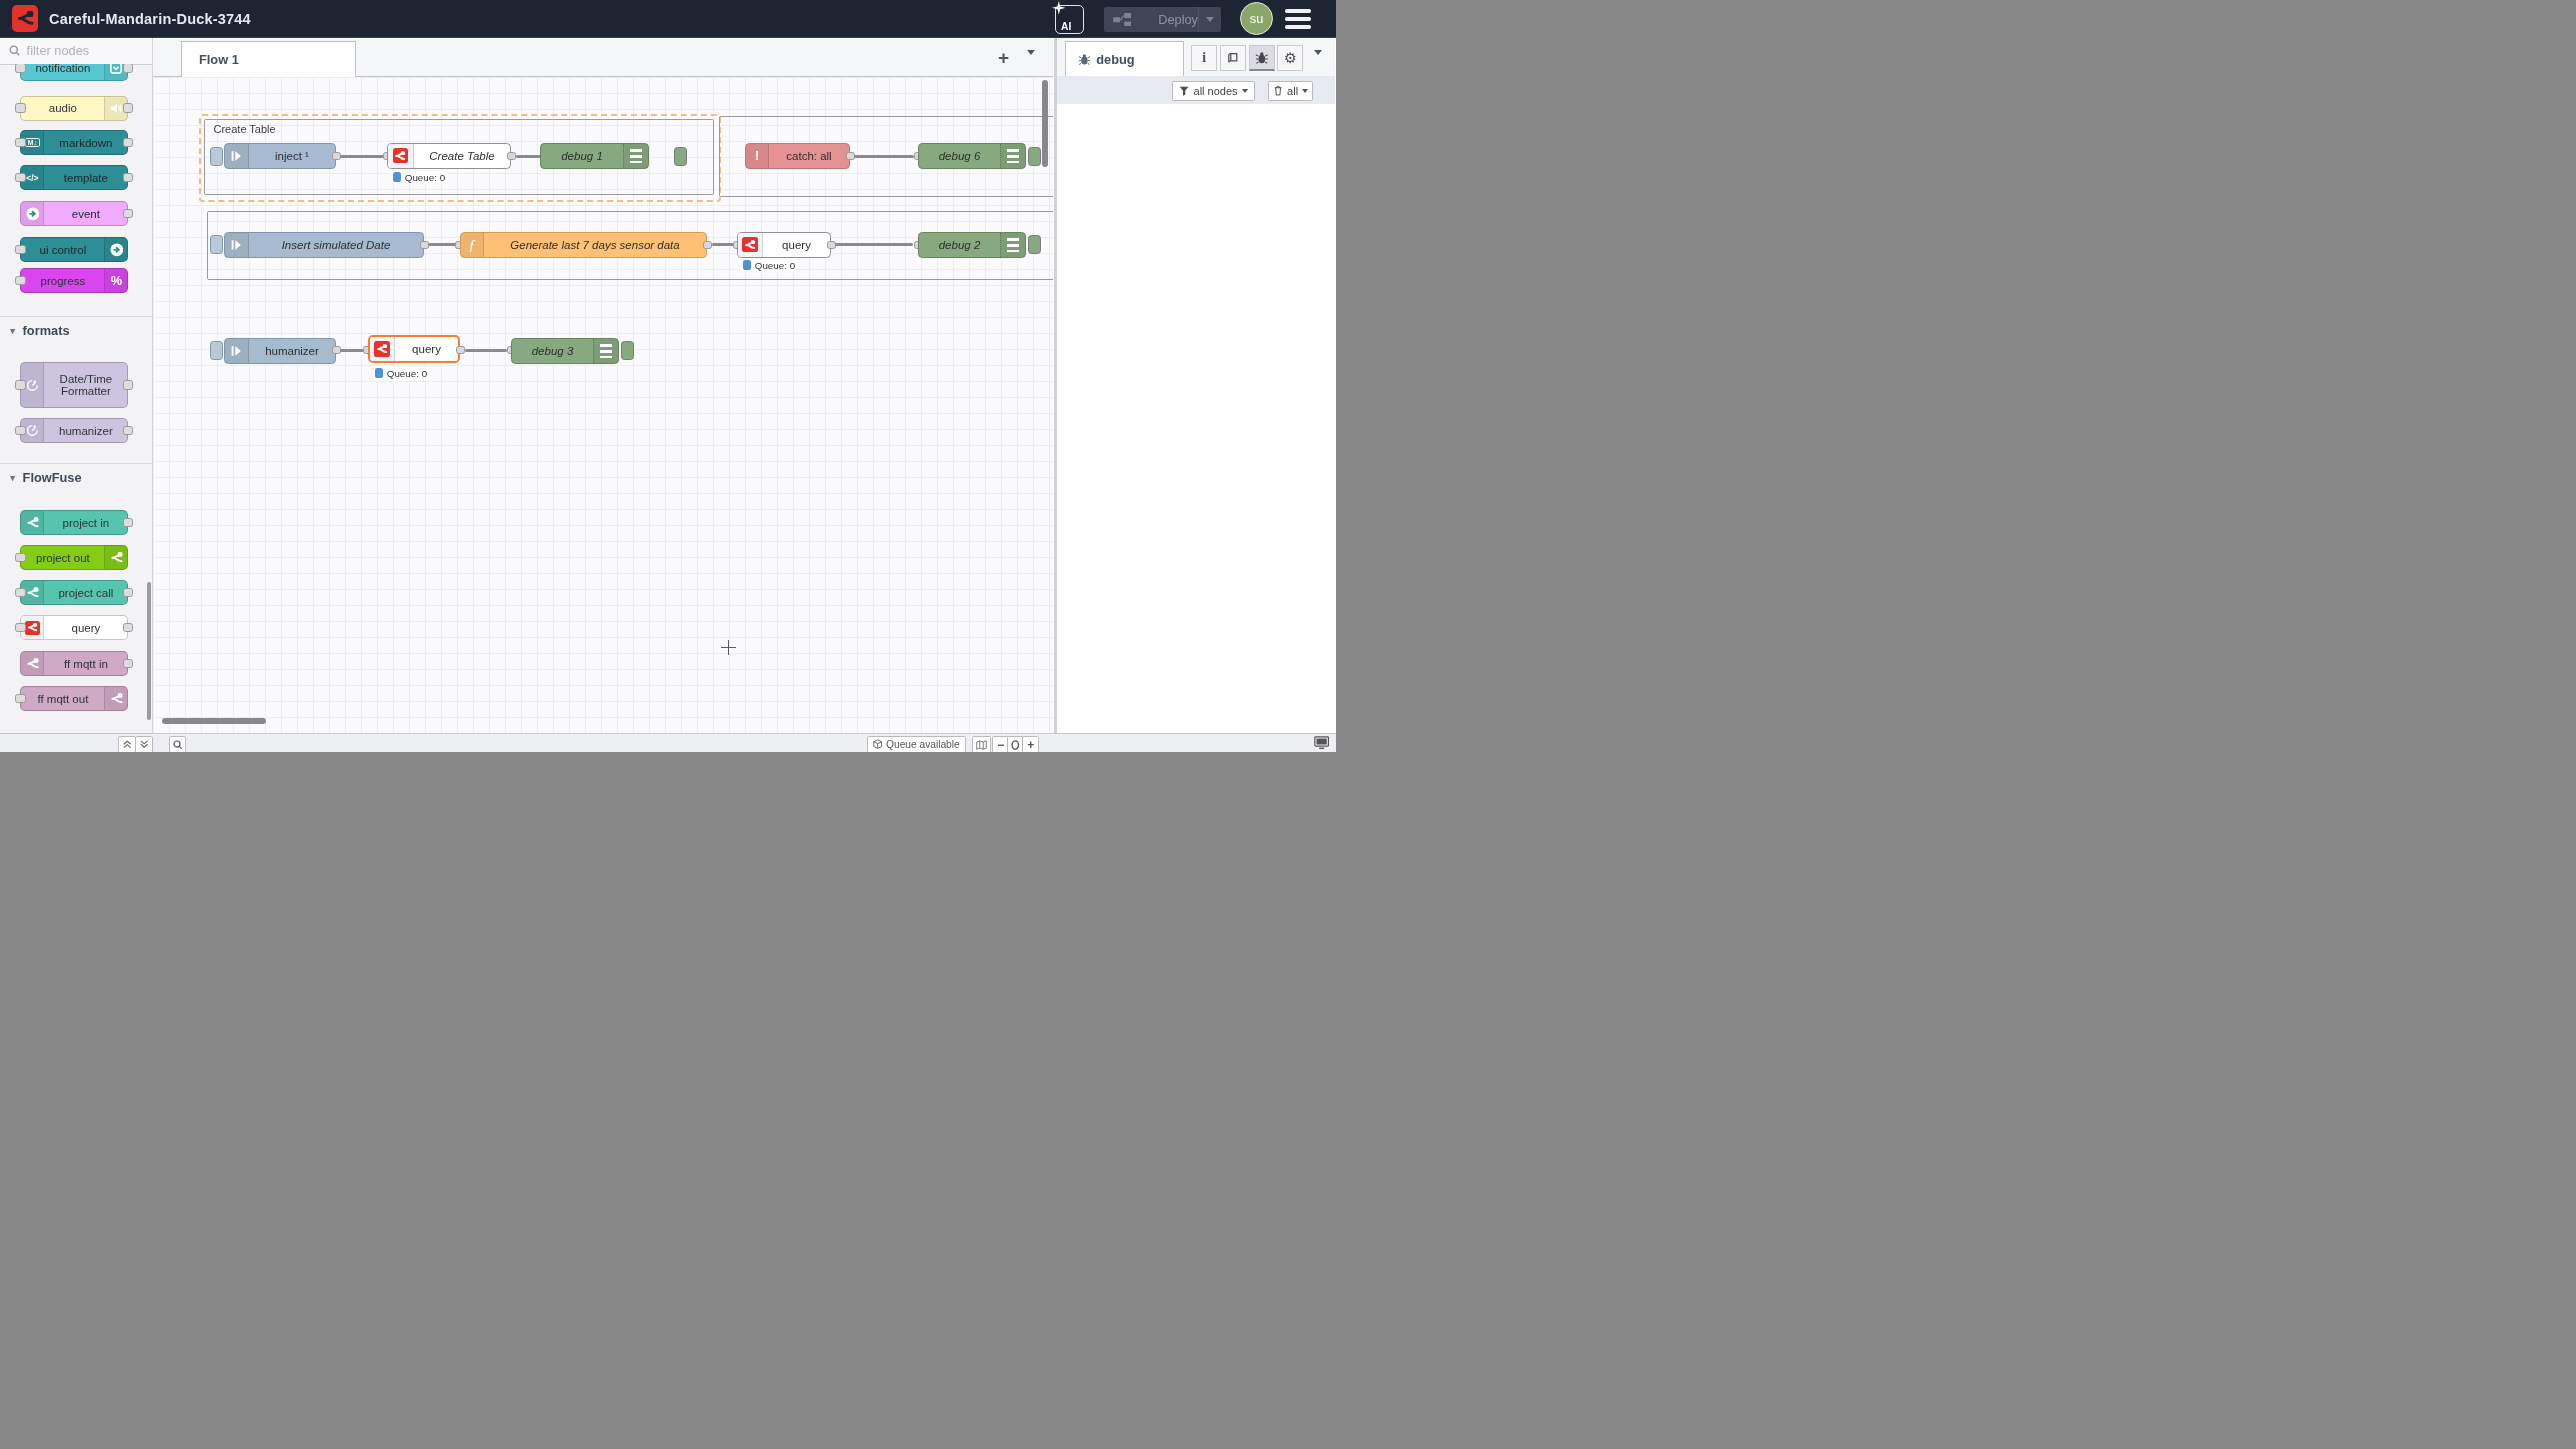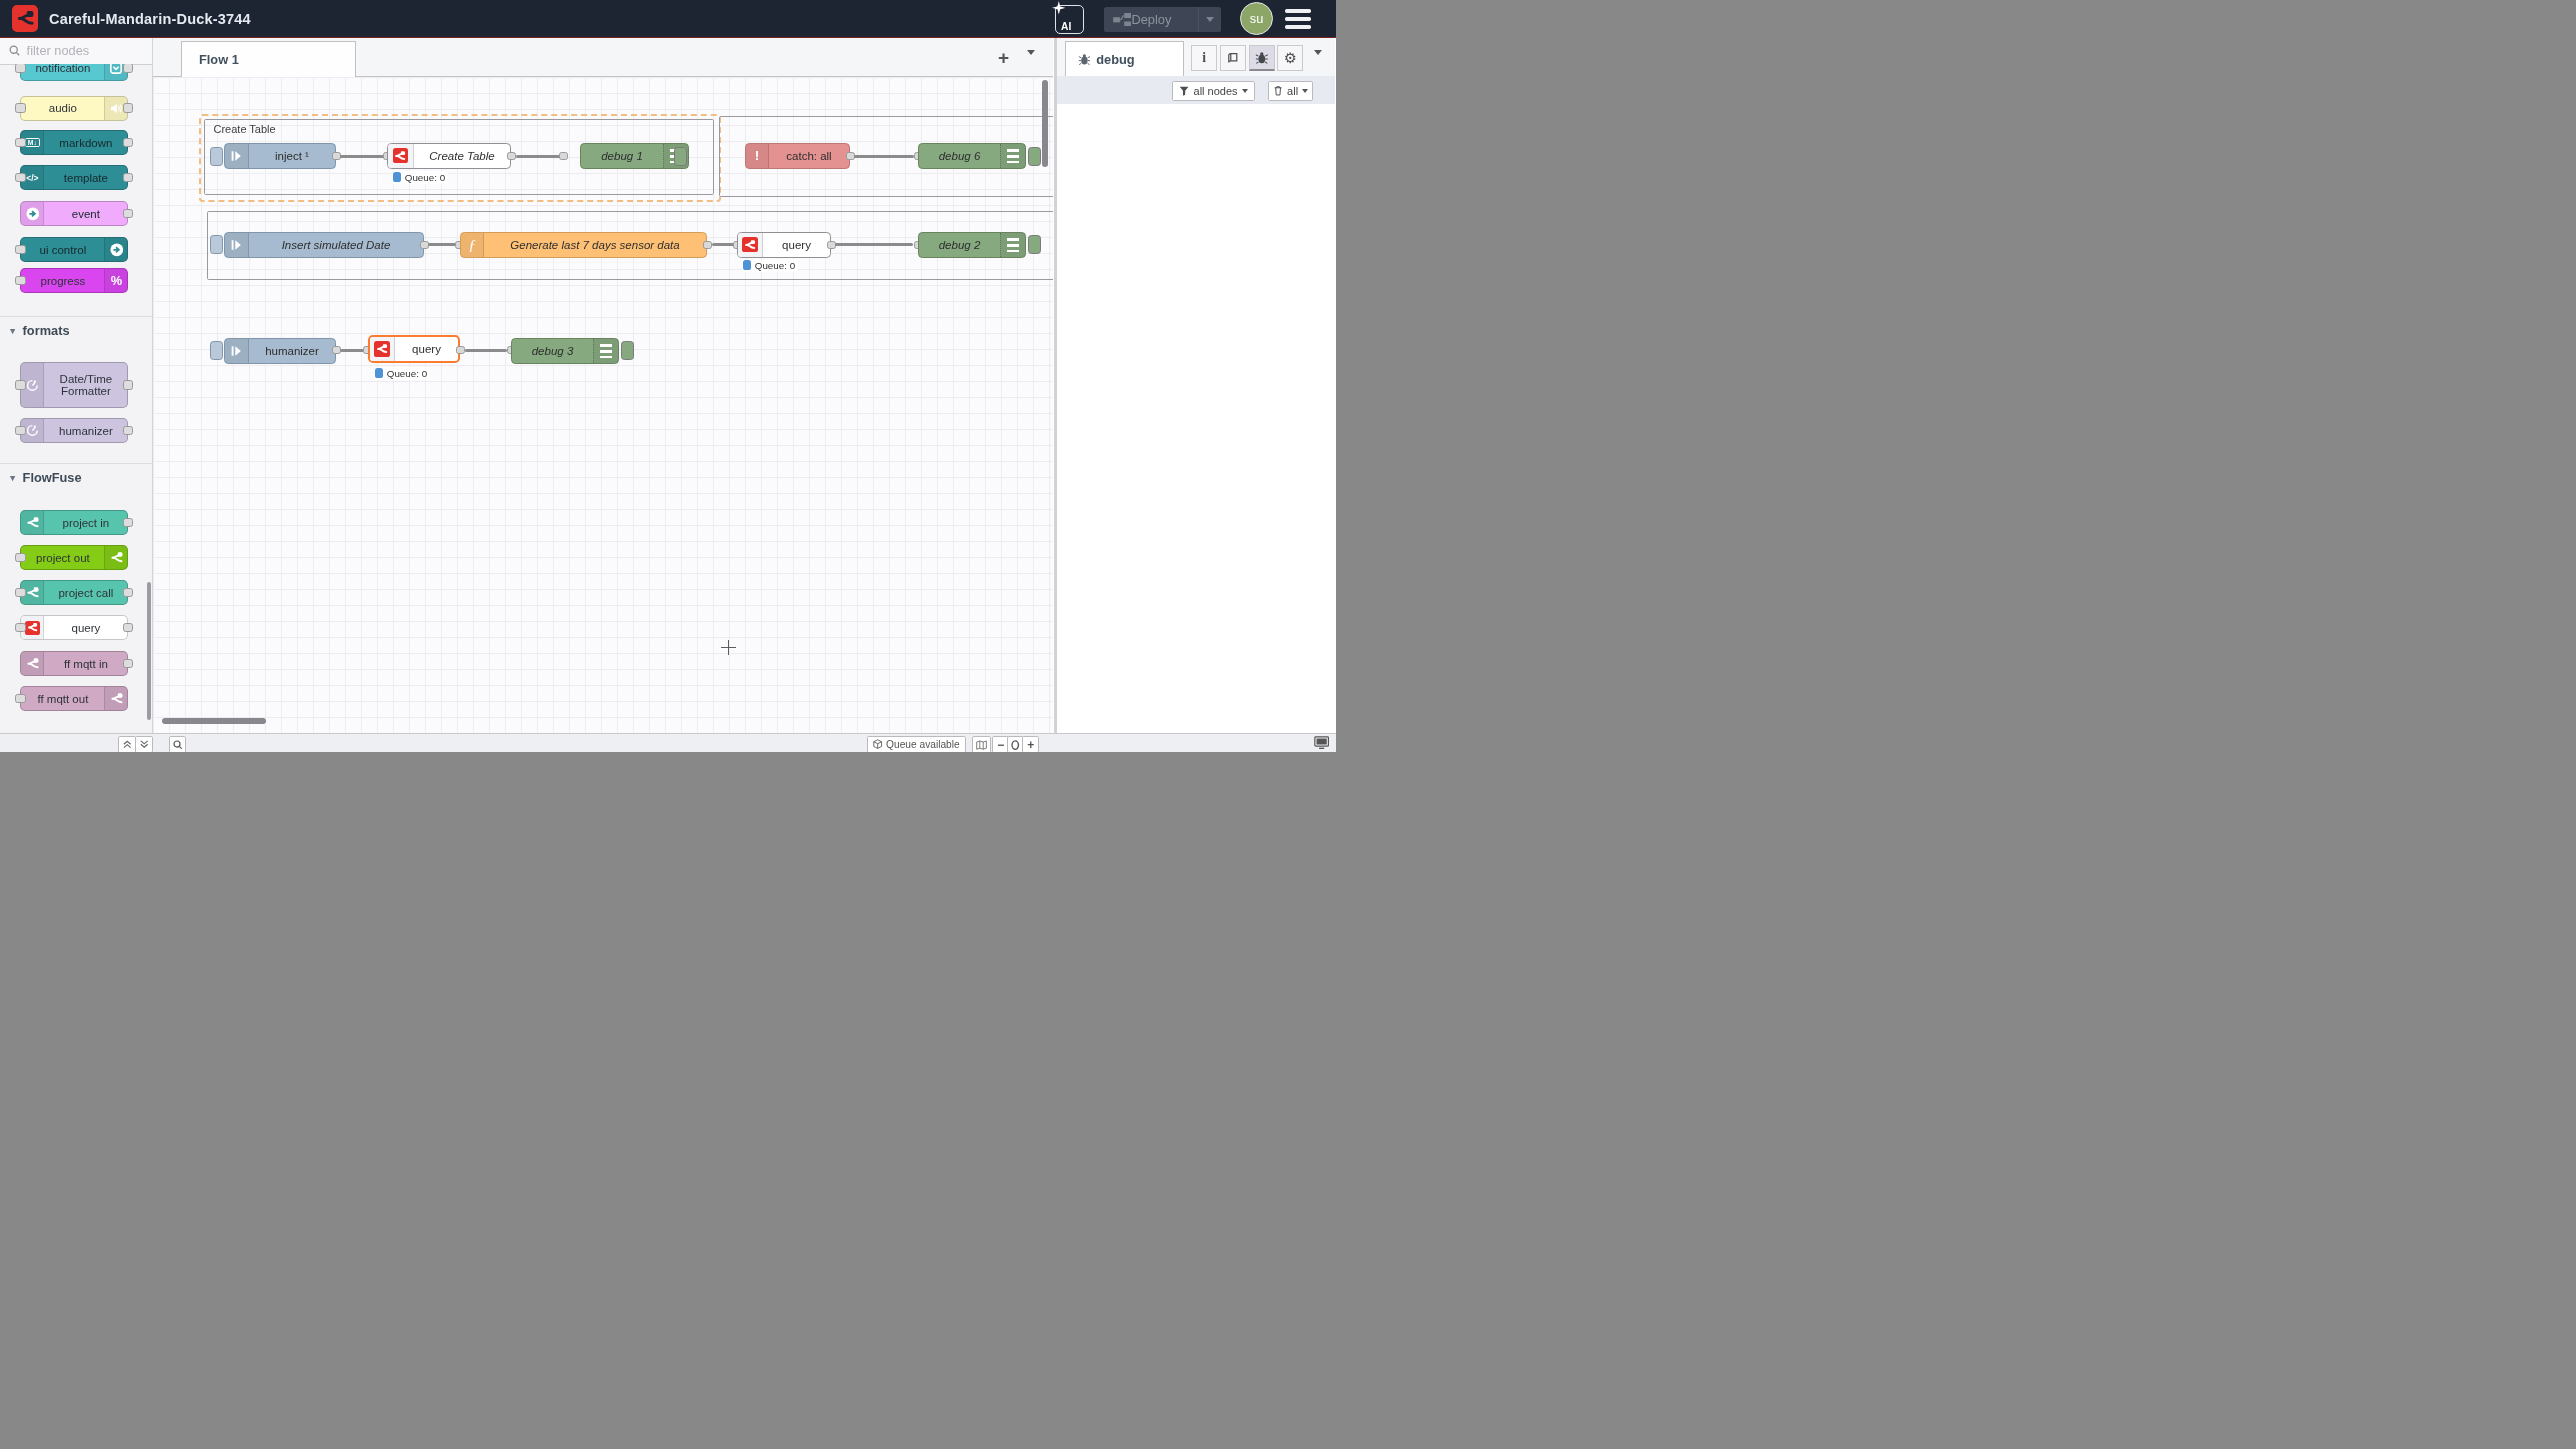--- a/index.html
+++ b/index.html
@@ -7,21 +7,21 @@
          font-family:"Liberation Sans",sans-serif;-webkit-font-smoothing:antialiased;}
   .abs{position:absolute;}
   
   .hdr{position:absolute;left:0;top:0;width:1336px;height:37px;background:#1d2533;border-bottom:1.7px solid #7e2323;display:flex;align-items:center;}
   .logo{position:absolute;left:12px;top:5.1px;width:26.4px;height:27px;border-radius:5.1px;background:#e5322c;display:flex;align-items:center;justify-content:center;}
   .hdr-title{position:absolute;left:49px;top:0;height:37px;display:flex;align-items:center;color:#e6eaf0;font-size:14.5px;font-weight:bold;letter-spacing:0.2px;}
   .ai-btn{position:absolute;left:1055px;top:5.1px;width:27px;height:27px;border:1.7px solid #dfe3ea;border-radius:5.1px;color:#fff;}
   .ai-btn .ai-t{position:absolute;left:5.1px;bottom:0.9px;font-size:10.2px;font-weight:bold;}
   .ai-btn .spark{position:absolute;left:-4.3px;top:-5.1px;}
   .deploy{position:absolute;left:1104px;top:6.8px;width:117px;height:25px;background:#3e4656;border-radius:2.6px;display:flex;align-items:center;color:#8d939d;}
-  .deploy .dp-label{flex:1;text-align:left;font-size:12.8px;}
+  .deploy .dp-label{flex:1;text-align:right;font-size:12.8px;}
   .deploy .dp-caret{width:22px;display:flex;align-items:center;justify-content:center;border-left:0.9px solid #4a5263;height:100%;}
   .caret{width:0;height:0;border-left:4.3px solid transparent;border-right:4.3px solid transparent;border-top:5.1px solid #7d848f;}
   .avatar{position:absolute;left:1240px;top:1.7px;width:31px;height:31px;border-radius:50%;background:#8ba667;border:1.7px solid #e8e8e8;color:#fff;font-size:12.8px;display:flex;align-items:center;justify-content:center;}
   .menu-btn{position:absolute;left:1285px;top:8.5px;width:25.6px;height:20.4px;display:flex;flex-direction:column;justify-content:space-between;}
   .menu-btn i{display:block;height:4.3px;background:#f0f1f3;border-radius:1.7px;}
   
   .palette{position:absolute;left:0;top:38px;width:152px;height:695px;background:#f3f3f6;border-right:0.9px solid #d4d4d8;}
   .psearch{position:absolute;left:0;top:0;width:152px;height:25.6px;background:#f8f8fa;border-bottom:0.9px solid #cfcfd4;display:flex;align-items:center;}
   .psearch input{border:0;background:transparent;outline:none;font-size:12.8px;color:#555;width:111px;font-family:inherit;}
   .psearch input::placeholder{color:#b2b2b8;}
@@ -370,21 +370,21 @@
       <span class="nlabel it">Create Table</span>
     </div>
     <div class="port" style="left:354px;top:75px"></div>
     <div class="queue" style="left:239px;top:94px">
         <span class="qdot"></span>
         <span>Queue: 0</span>
       </div>
     <div class="wire" style="left:363px;top:78px;width:48px"></div>
 
     <div class="port" style="left:406px;top:75px"></div>
-    <div class="node" style="left:427px;top:66px;width:109px;background:#87a980;border-color:#69835f">
+    <div class="node" style="left:387px;top:66px;width:109px;background:#87a980;border-color:#69835f">
       <span class="nlabel it">debug 1</span>
       <span class="nsec r" style="width:24px">
           <span class="bars"></span>
         </span>
     </div>
     <div class="nbtn" style="left:521px;top:70px;background:#87a980;border:1.3px solid #7b7b7b"></div>
 
     <div class="group" style="left:566px;top:39px;width:511px;height:79px"></div>
     <div class="node" style="left:592px;top:66px;width:105px;background:#e49191;border-color:#bc7676">
       <span class="nsec l" style="width:22px">

